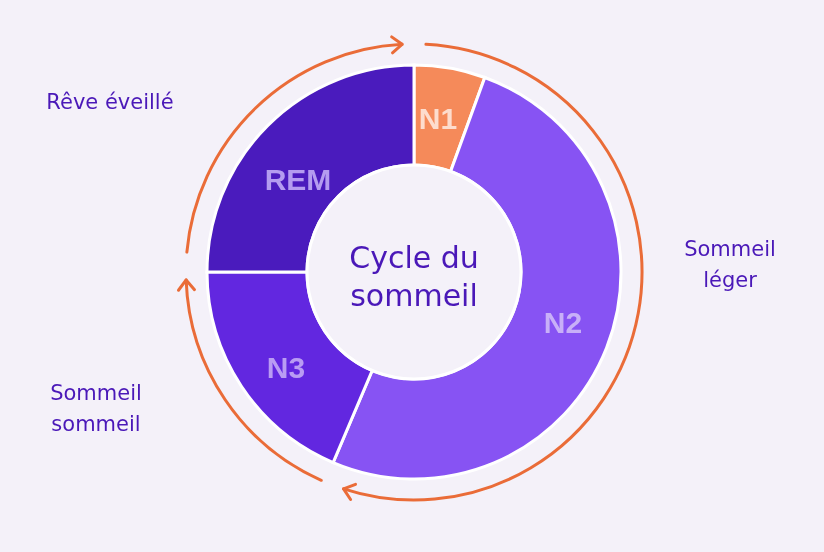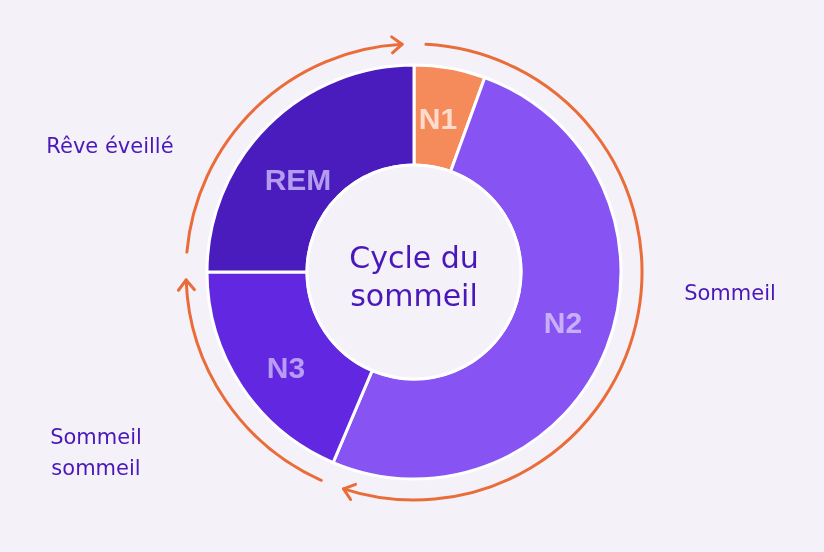--- a/index.html
+++ b/index.html
@@ -1,20 +1,20 @@
 <!DOCTYPE html>
 <html><head>
 <meta charset="utf-8">
 <style>
   html,body{margin:0;padding:0;}
   body{width:824px;height:552px;background:#f4f1f9;position:relative;overflow:hidden;font-family:"Liberation Sans","DejaVu Sans",sans-serif;}
   svg{position:absolute;left:0;top:0;}
   .seg-label{font-family:"Liberation Sans",sans-serif;font-weight:bold;font-size:30px;}
   .center-title{font-family:"DejaVu Sans",sans-serif;font-size:30px;fill:#4a18b8;font-weight:500;}
-  .side{position:absolute;color:#4a18b8;font-size:21px;font-weight:500;text-align:center;line-height:31px;font-family:"DejaVu Sans",sans-serif;margin-top:44px;}
+  .side{position:absolute;color:#4a18b8;font-size:21px;font-weight:500;text-align:center;line-height:31px;font-family:"DejaVu Sans",sans-serif;}
 </style>
 </head>
 <body>
 
 <svg id="diagram" width="824" height="552" viewBox="0 0 824 552">
   <g id="segs">
       <path d="M414,65 A207,207 0 0 1 484.79816966841344,77.48362749731697 L450.59615533584656,171.45288957590782 A107,107 0 0 0 414,165 Z" fill="#f58a5a" stroke="#ffffff" stroke-width="3"></path>
       <path d="M484.79816966841344,77.48362749731697 A207,207 0 1 1 333.1186564027204,462.54450466465516 L372.1917692516477,370.4940193194111 A107,107 0 1 0 450.59615533584656,171.45288957590782 Z" fill="#8753f3" stroke="#ffffff" stroke-width="3"></path>
       <path d="M333.1186564027204,462.54450466465516 A207,207 0 0 1 207,272 L307,272 A107,107 0 0 0 372.1917692516477,370.4940193194111 Z" fill="#6227e0" stroke="#ffffff" stroke-width="3"></path>
       <path d="M207,272 A207,207 0 0 1 413.99999999999994,65 L414,165 A107,107 0 0 0 307,272 Z" fill="#4a1bbd" stroke="#ffffff" stroke-width="3"></path>
@@ -34,17 +34,18 @@
       <text x="438" y="129" text-anchor="middle" class="seg-label" fill="#fddccd">N1</text>
       <text x="563" y="333" text-anchor="middle" class="seg-label" fill="#c8b0f8">N2</text>
       <text x="286" y="378" text-anchor="middle" class="seg-label" fill="#b99cf3">N3</text>
       <text x="298" y="190" text-anchor="middle" class="seg-label" fill="#b49cf0">REM</text>
     </g>
 </svg>
 
 <div class="side" style="left:30px;top:87px;width:160px;"><span>Rêve éveillé</span></div>
 <div class="side" style="left:660px;top:234px;width:140px;">
   <div>Sommeil</div>
+  <div>léger</div>
 </div>
 <div class="side" style="left:26px;top:378px;width:140px;">
   <div>Sommeil</div>
   <div>sommeil</div>
 </div>
 
 </body></html>

